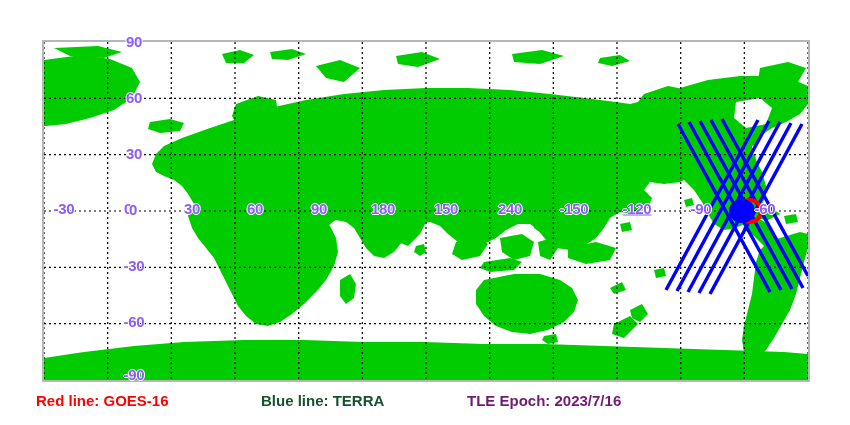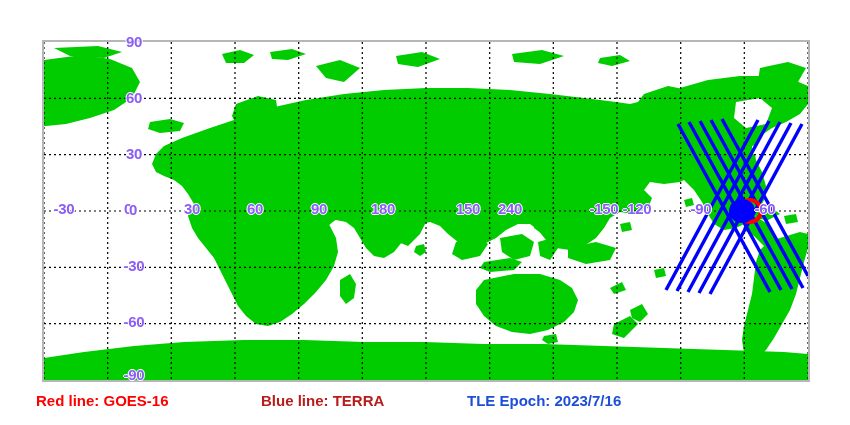--- a/index.html
+++ b/index.html
@@ -50,22 +50,22 @@
   }
   .legend-item{
     position:absolute;
     font-family:"Liberation Sans", sans-serif;
     font-size:15px;
     font-weight:bold;
     white-space:nowrap;
     top:0;
   }
   #legend-red{left:24px;color:#ff0000;}
-  #legend-blue{left:249px;color:#b91c1c;}
-  #legend-epoch{left:455px;color:#1d4ed8;}
+  #legend-blue{left:249px;color:#14532d;}
+  #legend-epoch{left:455px;color:#701a75;}
 </style>
 </head>
 <body>
 
 <div id="stage">
 
   <div id="map-frame">
     <div id="map-plot">
       <svg width="764" height="338" viewBox="0 0 764 338">
         <rect x="0" y="0" width="764" height="338" fill="#ffffff"></rect>
@@ -214,24 +214,24 @@
       </svg>
     </div>
   </div>
 
   <div class="tick lon" style="left:64px;top:208px;">-30</div>
   <div class="tick lon" style="left:128px;top:208px;">0</div>
   <div class="tick lon" style="left:192px;top:208px;">30</div>
   <div class="tick lon" style="left:255px;top:208px;">60</div>
   <div class="tick lon" style="left:319px;top:208px;">90</div>
   <div class="tick lon" style="left:383px;top:208px;">180</div>
-  <div class="tick lon" style="left:468px;top:208px;">150</div>
+  <div class="tick lon" style="left:446px;top:208px;">150</div>
   <div class="tick lon" style="left:510px;top:208px;">240</div>
-  <div class="tick lon" style="left:604px;top:208px;">-150</div>
-  <div class="tick lon" style="left:637px;top:208px;">-120</div>
+  <div class="tick lon" style="left:574px;top:208px;">-150</div>
+  <div class="tick lon" style="left:637px;top:208px;text-decoration:underline;">-120</div>
   <div class="tick lon" style="left:701px;top:208px;">-90</div>
   <div class="tick lon" style="left:765px;top:208px;">-60</div>
 
   <div class="tick lat" style="left:134px;top:41px;">90</div>
   <div class="tick lat" style="left:134px;top:97px;">60</div>
   <div class="tick lat" style="left:134px;top:153px;">30</div>
   <div class="tick lat" style="left:133px;top:209px;">0</div>
   <div class="tick lat" style="left:134px;top:265px;">-30</div>
   <div class="tick lat" style="left:134px;top:321px;">-60</div>
   <div class="tick lat" style="left:134px;top:374px;">-90</div>

